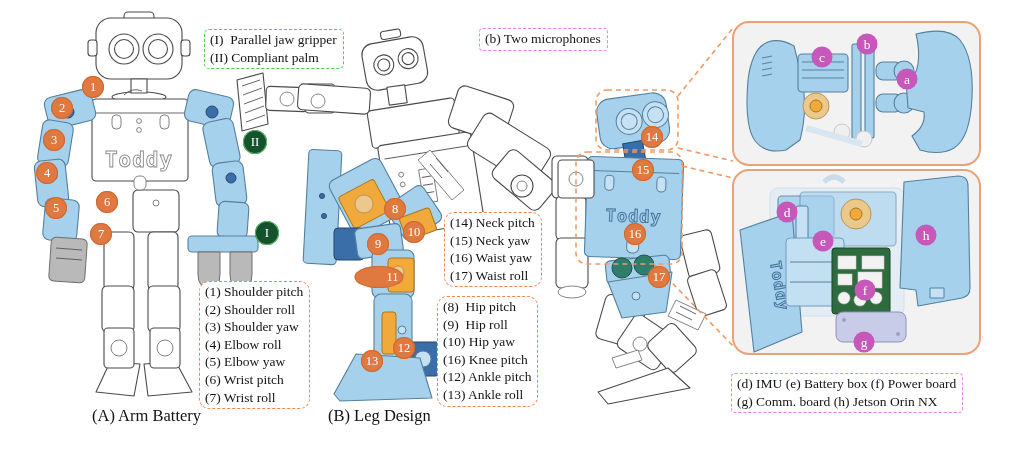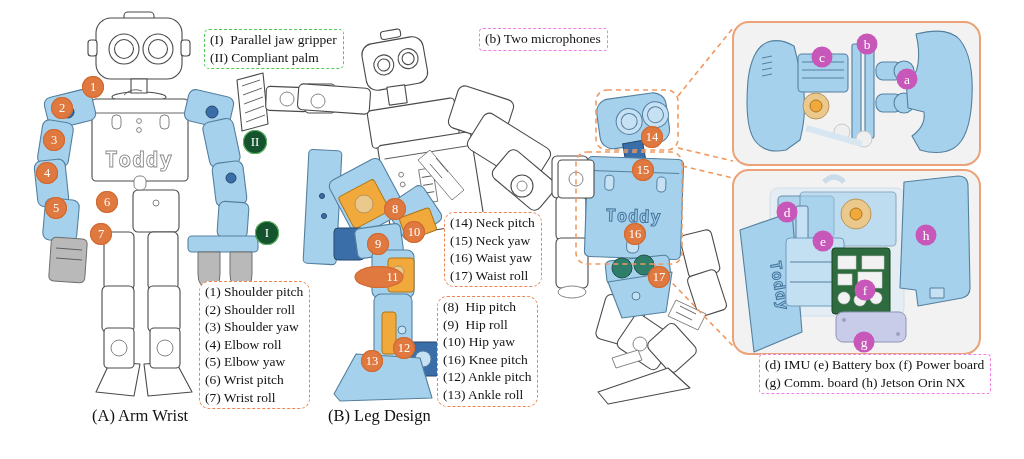--- a/index.html
+++ b/index.html
@@ -357,26 +357,26 @@
 
   <div class="lbox orange" style="left:437px;top:296px;">
     <div class="tline">(8)  Hip pitch</div>
     <div class="tline">(9)  Hip roll</div>
     <div class="tline">(10) Hip yaw</div>
     <div class="tline">(16) Knee pitch</div>
     <div class="tline">(12) Ankle pitch</div>
     <div class="tline">(13) Ankle roll</div>
   </div>
 
-  <div class="lbox violet" style="left:731px;top:354px;margin-left:28px;">
+  <div class="lbox violet" style="left:731px;top:373px;">
     <div class="tline">(d) IMU (e) Battery box (f) Power board</div>
     <div class="tline">(g) Comm. board (h) Jetson Orin NX</div>
   </div>
 
-  <div class="caption" style="left:92px;top:406px;">(A) Arm Wrist</div>
+  <div class="caption" style="left:92px;top:406px;">(A) Arm Battery</div>
   <div class="caption" style="left:328px;top:406px;">(B) Leg Design</div>
 
   <div class="mk or" style="left:93px;top:87px;">1</div>
   <div class="mk or" style="left:62px;top:108px;">2</div>
   <div class="mk or" style="left:54px;top:140px;">3</div>
   <div class="mk or" style="left:47px;top:173px;">4</div>
   <div class="mk or" style="left:56px;top:208px;">5</div>
   <div class="mk or" style="left:107px;top:202px;">6</div>
   <div class="mk or" style="left:101px;top:234px;">7</div>
   <div class="mk or" style="left:395px;top:209px;">8</div>

